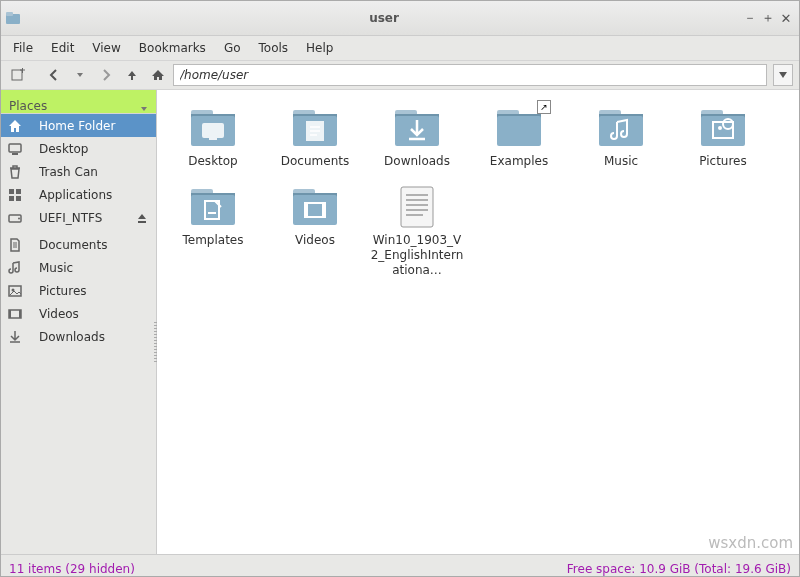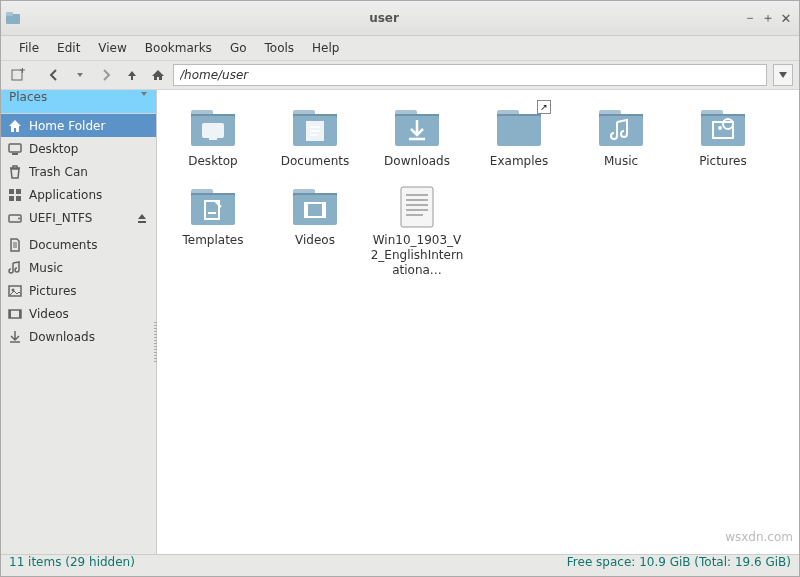--- a/index.html
+++ b/index.html
@@ -5,52 +5,52 @@
 * { box-sizing: border-box; margin: 0; padding: 0; font-family: "DejaVu Sans", "Liberation Sans", sans-serif; font-size: 12px; }
 body { background: #f0f0f0; width: 800px; height: 577px; overflow: hidden; }
 
 .window { width: 800px; height: 577px; background: #e8e8e6; display: flex; flex-direction: column; border: 1px solid #aaa; }
 
 .titlebar { height: 24px; background: linear-gradient(#eee,#e0e0de); display: flex; align-items: center; padding: 17px 4px; border-bottom: 1px solid #ccc; }
 .titlebar .icon { width: 16px; height: 16px; margin-right: 6px; }
 .titlebar .title { flex: 1; text-align: center; color: #555; font-weight: bold; }
 .titlebar .win-btn { width: 18px; height: 18px; display: flex; align-items: center; justify-content: center; color: #555; cursor: pointer; font-size: 13px; }
 
-.menubar { height: 24px; display: flex; align-items: center; padding: 0 10px; gap: 2px; background: #e8e8e6; }
+.menubar { height: 24px; display: flex; align-items: center; padding: 0 4px; gap: 2px; background: #e8e8e6; }
 .menubar .menu-item { padding: 3px 8px; color: #333; cursor: pointer; }
 
 .toolbar { height: 30px; display: flex; align-items: center; padding: 2px 6px; gap: 4px; background: #e8e8e6; border-top: 1px solid #d5d5d5; border-bottom: 1px solid #d5d5d5; }
 .tb-btn { width: 22px; height: 22px; display: flex; align-items: center; justify-content: center; color: #555; cursor: pointer; border-radius: 2px; }
 .tb-sep { width: 6px; }
 .path-input { flex: 1; height: 22px; border: 1px solid #bbb; background: #fff; padding: 0 6px; color: #333; font-style: italic; }
 .go-btn { width: 20px; height: 22px; border: 1px solid #bbb; background: #f5f5f5; display: flex; align-items: center; justify-content: center; margin-left: 2px; cursor: pointer; }
 
 .body-row { flex: 1; display: flex; min-height: 0; }
 
 .sidebar { width: 156px; background: #e8e8e6; border-right: 1px solid #ccc; display: flex; flex-direction: column; position: relative; }
-.sidebar-header { height: 24px; padding: 0 8px; display: flex; align-items: flex-start; justify-content: space-between; color: #555; border-bottom: 1px solid #d5d5d5; background:#7dd3fc;}
+.sidebar-header { height: 24px; padding: 0 8px; display: flex; align-items: flex-end; justify-content: space-between; color: #555; border-bottom: 1px solid #d5d5d5; background:#bef264;}
 .sidebar-list { flex: 1; overflow: hidden; }
 .side-item { height: 23px; display: flex; align-items: center; padding: 0 6px; gap: 6px; cursor: pointer; color: #333; }
 .side-item.selected { background: #5b93c8; color: #fff; }
 .side-item .ic { width: 16px; height: 16px; flex: none; display:flex; align-items:center; justify-content:center;}
-.side-item .lbl { flex: 1; white-space: nowrap; overflow: hidden; text-overflow: ellipsis; }
+.side-item .lbl { flex: 1; white-space: nowrap; overflow: hidden; text-overflow: ellipsis; margin-left: 10px; }
 .side-item .eject { width: 16px; height: 16px; display:flex; align-items:center; justify-content:center; color:#666; cursor:pointer; }
 .side-item .eject.highlight { border: 1.5px solid #d40000; }
 .side-sep { height: 4px; }
 .drag-handle { position:absolute; right:-2px; top:50%; width:4px; height:40px; background:repeating-linear-gradient(#aaa,#aaa 1px,transparent 1px,transparent 3px);}
 
 .main { flex: 1; background: #fff; overflow: auto; padding: 10px 6px; position: relative; }
 .icon-grid { display: flex; flex-wrap: wrap; align-content: flex-start; gap: 6px 2px; }
 .file-item { width: 100px; display:flex; flex-direction:column; align-items:center; text-align:center; cursor:pointer; padding:4px 2px;}
 .file-item .thumb { width:56px; height:46px; margin-bottom:4px; position:relative;}
 .file-item .flabel { color:#333; line-height:1.25; max-height:48px; overflow:hidden; word-break: break-word;}
 .file-item .link-badge { position:absolute; top:-4px; right:-4px; width:14px; height:14px; background:#fff; border:1px solid #888; font-size:9px; display:flex;align-items:center;justify-content:center;}
 
-.statusbar { height: 22px; border-top: 1px solid #ccc; display:flex; align-items:flex-start; padding:0 8px; justify-content:space-between; color:#0f766e; background:#e8e8e6;}
-.watermark { position:absolute; right:6px; bottom:10px; font-size:12px; color:#bbb;}
+.statusbar { height: 22px; border-top: 1px solid #ccc; display:flex; align-items:flex-end; padding:0 8px; justify-content:space-between; color:#a21caf; background:#e8e8e6;}
+.watermark { position:absolute; right:6px; bottom:2px; font-size:15px; color:#bbb;}
 
 
 .folder-body { fill:#8ab0c8; }
 .folder-tab { fill:#a9c3d4; }
 .folder-top { fill:#6e94ab; }
 .glyph { fill:#fff; opacity:.85; }
 .textfile { fill:#f5f5f5; stroke:#999; }
 </style>
 </head>
 <body>

